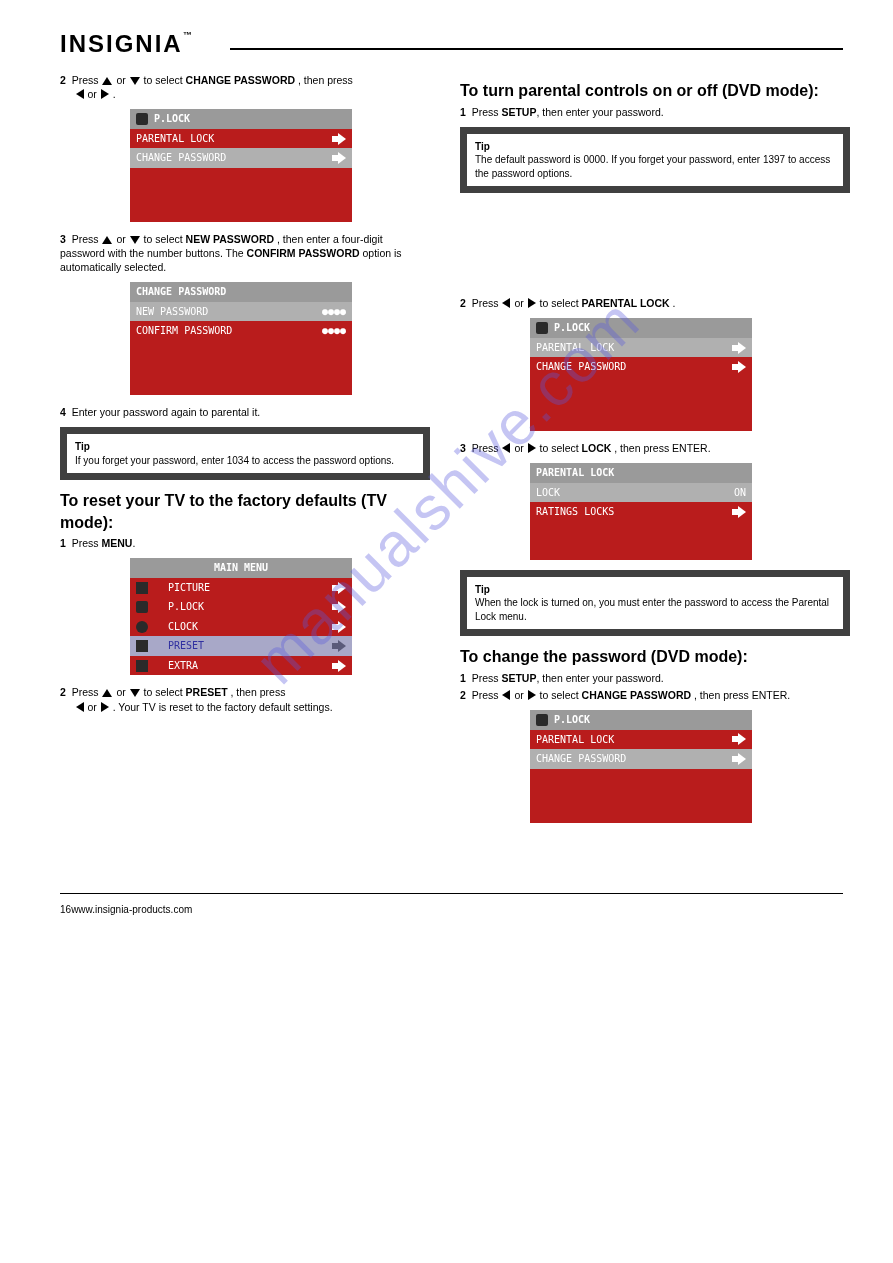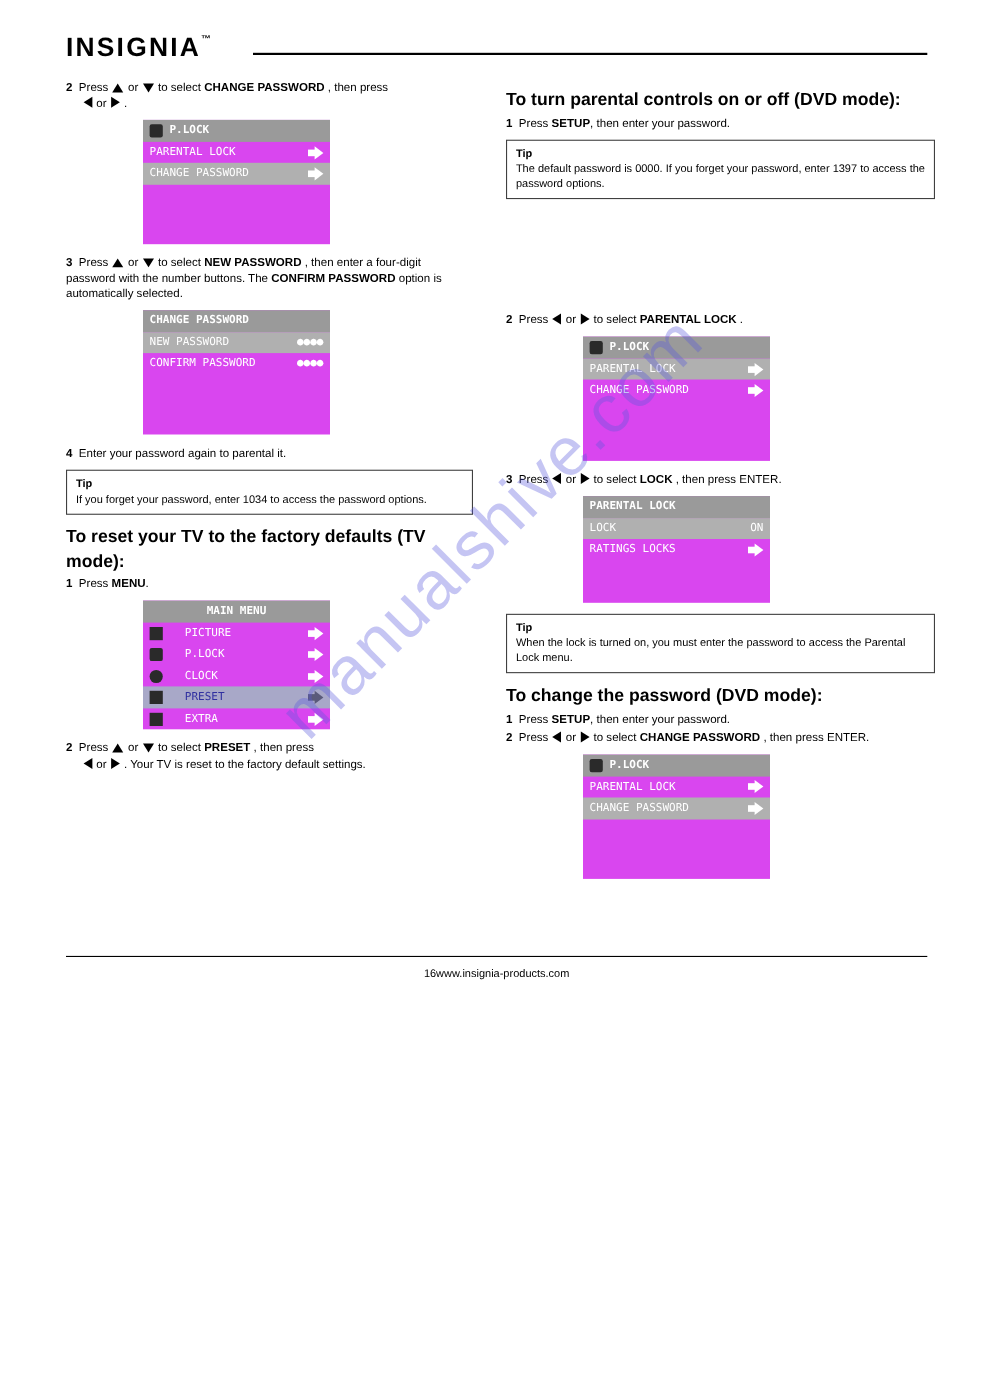--- a/index.html
+++ b/index.html
@@ -40,22 +40,22 @@
   }
   .col {
     width: 370px;
     flex-shrink: 0;
     font-size: 10.5px;
     line-height: 1.35;
   }
   .col.right { width: 390px; }
   p { margin: 4px 0; }
   .osd {
-    width: 170px;
-    background: #d946ef;
+    width: 222px;
+    background: #b91c1c;
     margin: 8px 0 10px 70px;
     font-family: "Lucida Console", monospace;
     font-size: 10px;
     color: #fff;
   }
   .osd .title-row {
     background: #9a9a9a;
     padding: 3px 6px;
     display: flex;
     align-items: center;
@@ -99,21 +99,21 @@
   .arrow-right-thick.dark::after { border-left-color: #5a5a7a; }
   .tri {
     display: inline-block;
     width: 0; height: 0;
   }
   .tri.up { border-left: 5px solid transparent; border-right: 5px solid transparent; border-bottom: 8px solid #000; }
   .tri.down { border-left: 5px solid transparent; border-right: 5px solid transparent; border-top: 8px solid #000; }
   .tri.left { border-top: 5px solid transparent; border-bottom: 5px solid transparent; border-right: 8px solid #000; }
   .tri.right { border-top: 5px solid transparent; border-bottom: 5px solid transparent; border-left: 8px solid #000; }
   .tip-box {
-    border: 1px solid #404040;
+    border: 7px solid #404040;
     padding: 6px 8px;
     margin: 8px 0 10px 0;
     font-size: 10px;
   }
   .tip-box b { font-size: 10px; }
   .step { margin: 3px 0; }
   .icon {
     display: inline-block;
     width: 12px; height: 12px;
     background: #000;
@@ -133,21 +133,21 @@
     font-size: 62px;
     font-weight: 400;
     color: rgba(90,90,220,0.35);
     letter-spacing: 2px;
     pointer-events: none;
     white-space: nowrap;
     z-index: 50;
   }
   .page-footer {
     display: flex;
-    justify-content: center;
+    justify-content: flex-start;
     font-size: 10px;
     margin-top: 10px;
   }
   .inline-tri { vertical-align: -1px; margin: 0 1px; }
 </style>
 </head>
 <body>
 
 
 

